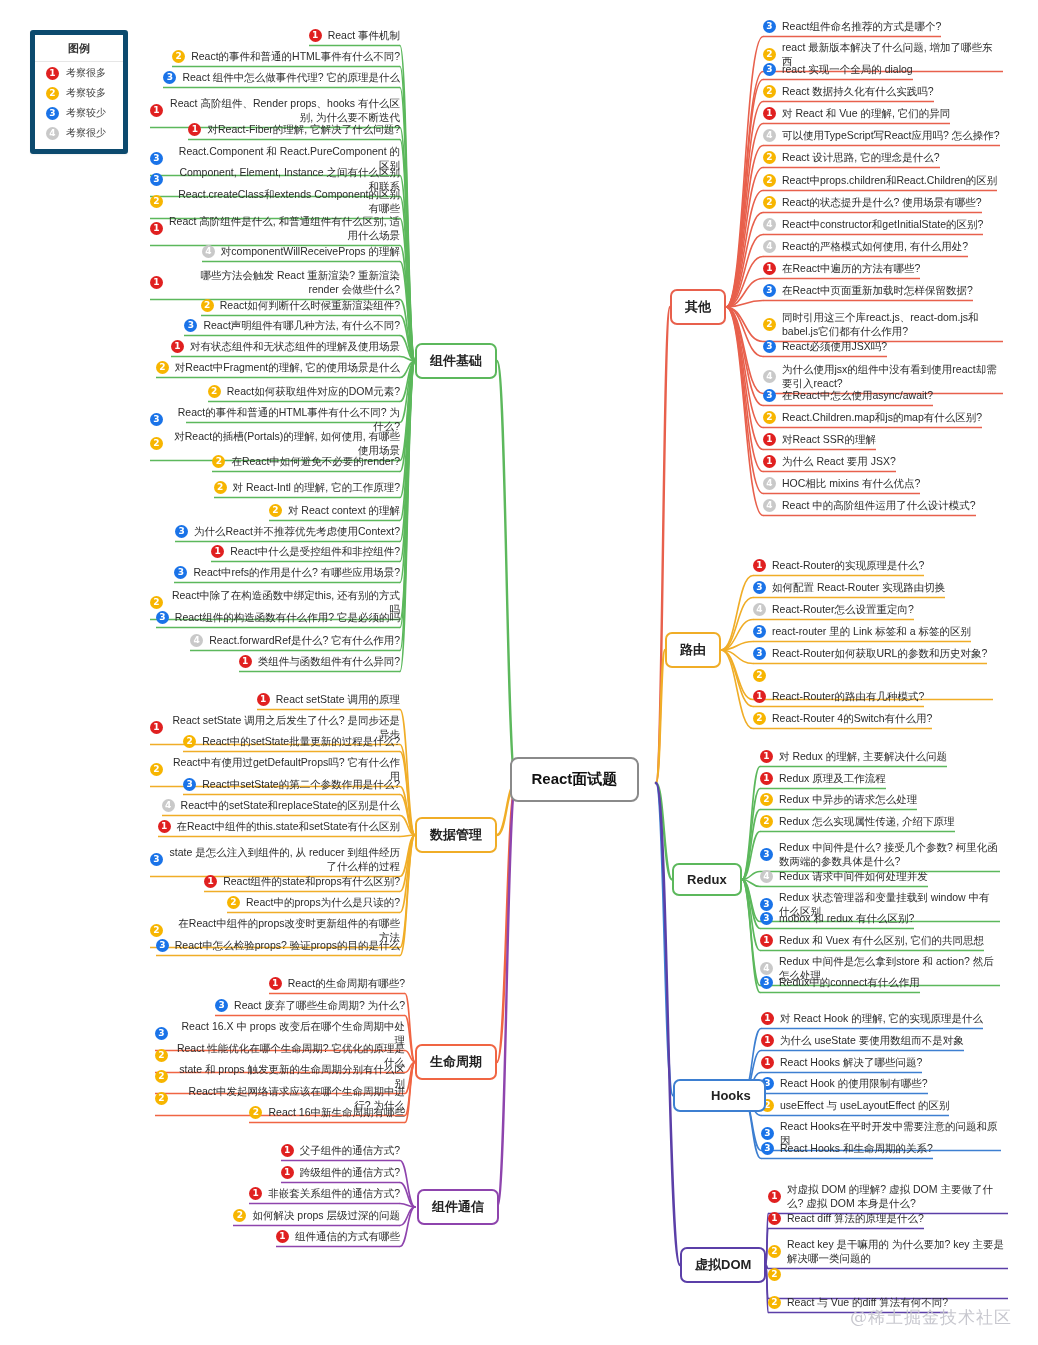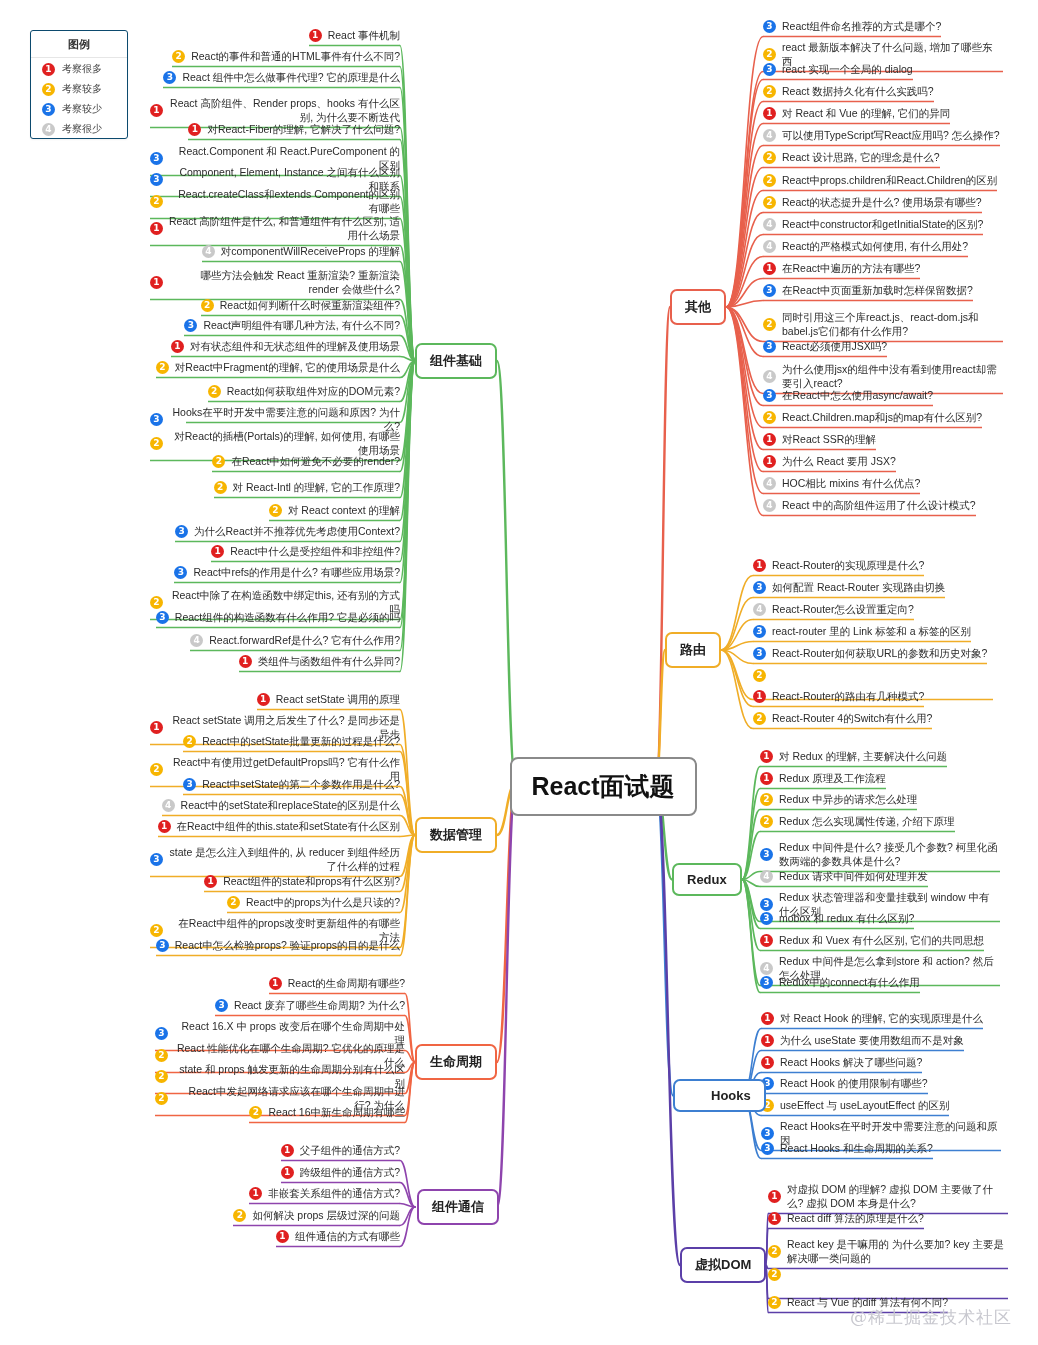--- a/index.html
+++ b/index.html
@@ -15,23 +15,23 @@
     overflow: hidden;
   }
   #canvas { position: absolute; inset: 0; width: 1038px; height: 1345px; }
   svg.links { position: absolute; left: 0; top: 0; width: 1038px; height: 1345px; pointer-events: none; }
 
   
   .legend {
     position: absolute; left: 30px; top: 30px;
     width: 98px;
     background: #fff;
-    border: 1px solid #0c4a6e;
+    border: 5px solid #0c4a6e;
     border-radius: 3px;
-    padding: 0 0 0 0;
+    padding: 0 0 7px 0;
     box-shadow: 0 1px 2px rgba(0,0,0,.06);
     z-index: 6;
   }
   .legend-title {
     text-align: center;
     font-size: 11px; font-weight: bold; color: #333;
     padding: 6px 0 5px;
     border-bottom: 1px solid #e6e6e6;
   }
   .legend-row {
@@ -78,21 +78,21 @@
     font-size: 13px; font-weight: bold; color: #222;
     padding: 7px 13px;
     white-space: nowrap;
     z-index: 5;
   }
   .center {
     position: absolute;
     border: 2px solid #8a8a8a;
     border-radius: 8px;
     background: #fff;
-    font-size: 25px; font-weight: bold; color: #111;
+    font-size: 15px; font-weight: bold; color: #111;
     padding: 11px 20px;
     white-space: nowrap;
     z-index: 5;
   }
   .watermark {
     position: absolute; right: 26px; bottom: 16px;
     font-size: 17px; color: #c8c8cf;
     font-family: "DejaVu Serif", serif;
     letter-spacing: 1px;
     z-index: 6;
@@ -408,21 +408,21 @@
       <div class="leaf l" style="right: 638px; max-width: 250px; flex-direction: row; top: 361px;">
         <span class="badge p2">2</span>
         <span class="txt">对React中Fragment的理解, 它的使用场景是什么</span>
       </div>
       <div class="leaf l" style="right: 638px; max-width: 250px; flex-direction: row; top: 385px;">
         <span class="badge p2">2</span>
         <span class="txt">React如何获取组件对应的DOM元素?</span>
       </div>
       <div class="leaf l" style="right: 638px; max-width: 250px; flex-direction: row; top: 406px;">
         <span class="badge p3">3</span>
-        <span class="txt">Hooks在平时开发中需要注意的问题和原因? 为什么?</span>
+        <span class="txt">React的事件和普通的HTML事件有什么不同? 为什么?</span>
       </div>
       <div class="leaf l" style="right: 638px; max-width: 250px; flex-direction: row; top: 430px;">
         <span class="badge p2">2</span>
         <span class="txt">对React的插槽(Portals)的理解, 如何使用, 有哪些使用场景</span>
       </div>
       <div class="leaf l" style="right: 638px; max-width: 250px; flex-direction: row; top: 455px;">
         <span class="badge p2">2</span>
         <span class="txt">在React中如何避免不必要的render?</span>
       </div>
       <div class="leaf l" style="right: 638px; max-width: 250px; flex-direction: row; top: 481px;">

